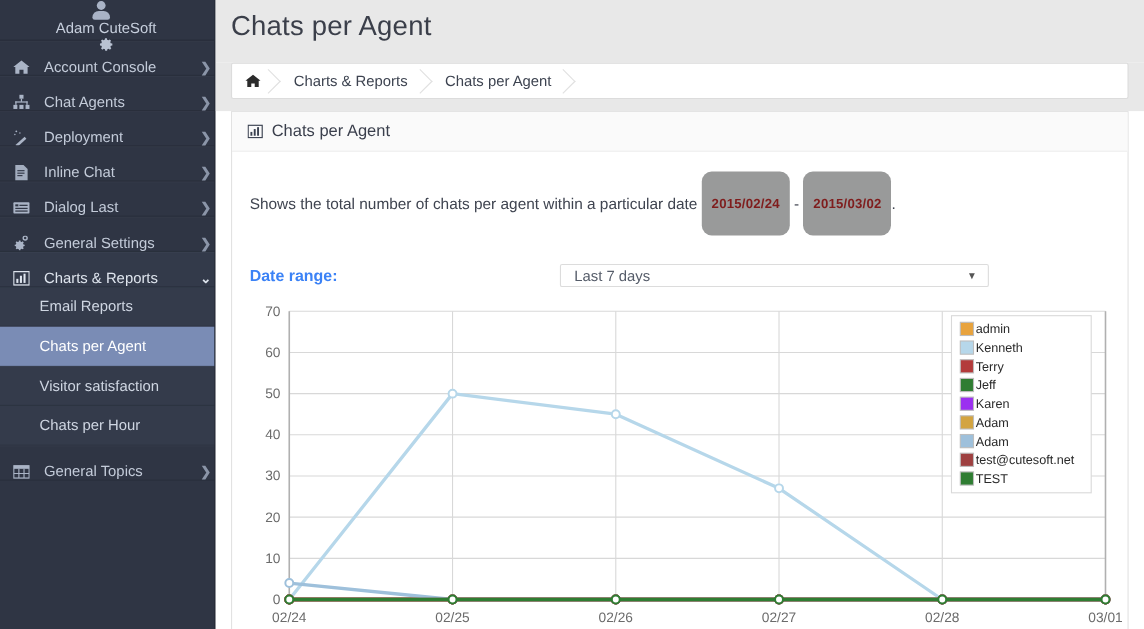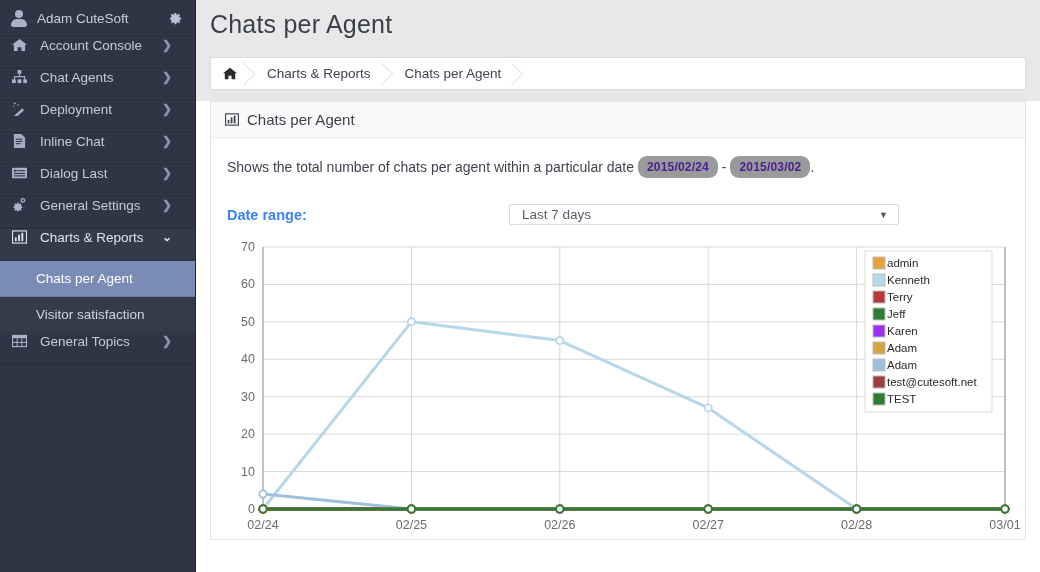--- a/index.html
+++ b/index.html
@@ -17,39 +17,40 @@
     width:196px; flex:0 0 196px; height:572px;
     background:#2f3544;
     border-right:1px solid #21252f;
     overflow:hidden;
   }
   .sb-user {
     height:37px; display:flex; align-items:center;
     padding:0 12px 0 10px;
     background:#2f3544;
     border-bottom:1px solid #272d3a;
+    flex-direction:column;
   }
   .sb-user .avatar { width:18px; height:18px; flex:0 0 18px; position:relative; margin-right:9px; }
   .sb-user .avatar::before {
     content:""; position:absolute; left:5px; top:1px; width:8px; height:8px;
     border-radius:50%; background:#a9b3c6;
   }
   .sb-user .avatar::after {
     content:""; position:absolute; left:1px; top:10px; width:16px; height:8px;
     border-radius:8px 8px 3px 3px; background:#a9b3c6;
   }
   .sb-user .uname { color:#c7cfdd; font-size:13.5px; flex:1; }
   .gear {
     width:15px; height:15px; color:#b9c2d2; font-size:15px; line-height:15px;
     text-align:center; cursor:pointer;
   }
 
   .sb-item {
-    height:32px; display:flex; align-items:flex-start;
-    padding:0 23px 0 12px;
+    height:32px; display:flex; align-items:flex-end;
+    padding:0 3px 0 12px;
     color:#c3cbd9; font-size:13.5px;
     border-bottom:1px solid rgba(0,0,0,0.12);
     border-top:1px solid rgba(255,255,255,0.025);
     cursor:pointer;
     position:relative;
   }
   .sb-item .ic {
     width:19px; flex:0 0 19px; margin-right:9px;
     color:#aab4c6; font-size:13px; text-align:left; line-height:1;
     display:flex; align-items:center;
@@ -96,22 +97,22 @@
   .panel-head {
     height:36px; display:flex; align-items:center; padding:0 14px;
     background:#fafafa; border-bottom:1px solid #eeeeee;
   }
   .panel-head .picon { margin-right:8px; color:#3a4150; font-size:13px; display:flex; }
   .panel-head .ptitle { font-size:15px; color:#3a3f4c; }
 
   .panel-body { padding:18px 16px 0 16px; }
   .desc { font-size:14px; color:#3f4450; line-height:1.5; }
   .badge {
-    display:inline-block; background:#999a9a; color:#4c1d95;
-    border-radius:9px; padding:2px 9px; font-size:12px; font-weight:bold;
+    display:inline-block; background:#999a9a; color:#7f1d1d;
+    border-radius:9px; padding:20px 9px; font-size:12px; font-weight:bold;
     vertical-align:1px; letter-spacing:.2px;
   }
   .daterow { display:flex; align-items:center; margin-top:26px; }
   .daterow .dlabel { font-size:14.5px; font-weight:bold; color:#3b82f6; width:282px; }
   .dsel {
     width:390px; height:21px; border:1px solid #dcdcdc; background:#fff;
     display:flex; align-items:center; padding:0 10px 0 12px;
     font-size:13.5px; color:#555c69; cursor:pointer; border-radius:2px;
   }
   .dsel .val { flex:1; }
@@ -224,25 +225,31 @@
               <rect x="6.5" y="5" width="2" height="7" fill="#dfe5ee"></rect>
               <rect x="10" y="3" width="2" height="9" fill="#dfe5ee"></rect>
             </svg>
           </span>
         <span class="lbl">Charts &amp; Reports</span>
         <span class="chev">⌄</span>
       </div>
     </div>
 
     <div>
+      <div class="sb-sub">
+          <span>Email Reports</span>
+        </div>
       <div class="sb-sub sel">
           <span>Chats per Agent</span>
         </div>
       <div class="sb-sub">
           <span>Visitor satisfaction</span>
+        </div>
+      <div class="sb-sub">
+          <span>Chats per Hour</span>
         </div>
     </div>
 
     <div class="sb-item">
       <span class="ic">
           <svg width="15" height="14" viewBox="0 0 16 15" fill="none">
             <rect x="0.5" y="1.5" width="15" height="12" stroke="#aab4c6" stroke-width="1.2"></rect>
             <rect x="0.5" y="1.5" width="15" height="3" fill="#aab4c6"></rect>
             <line x1="5.5" y1="4.5" x2="5.5" y2="13.5" stroke="#aab4c6" stroke-width="1.1"></line>
             <line x1="10.5" y1="4.5" x2="10.5" y2="13.5" stroke="#aab4c6" stroke-width="1.1"></line>

